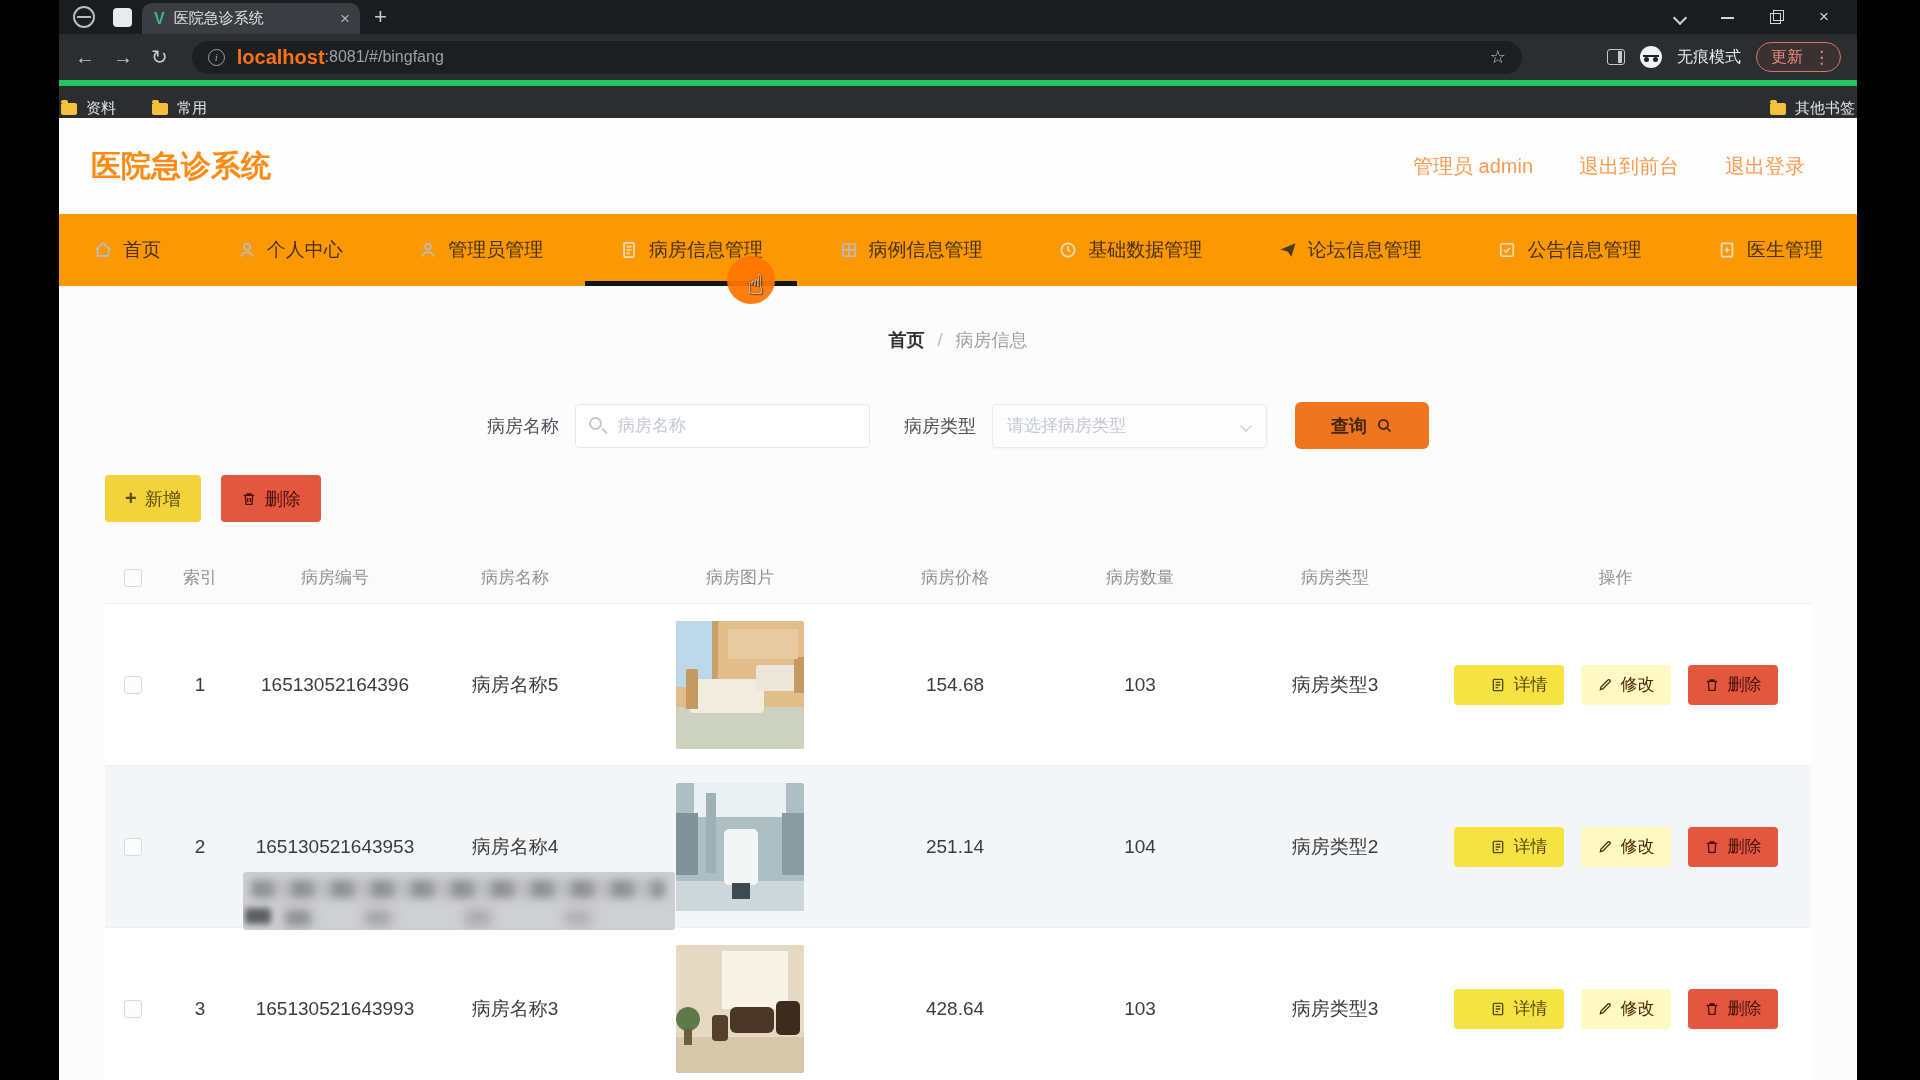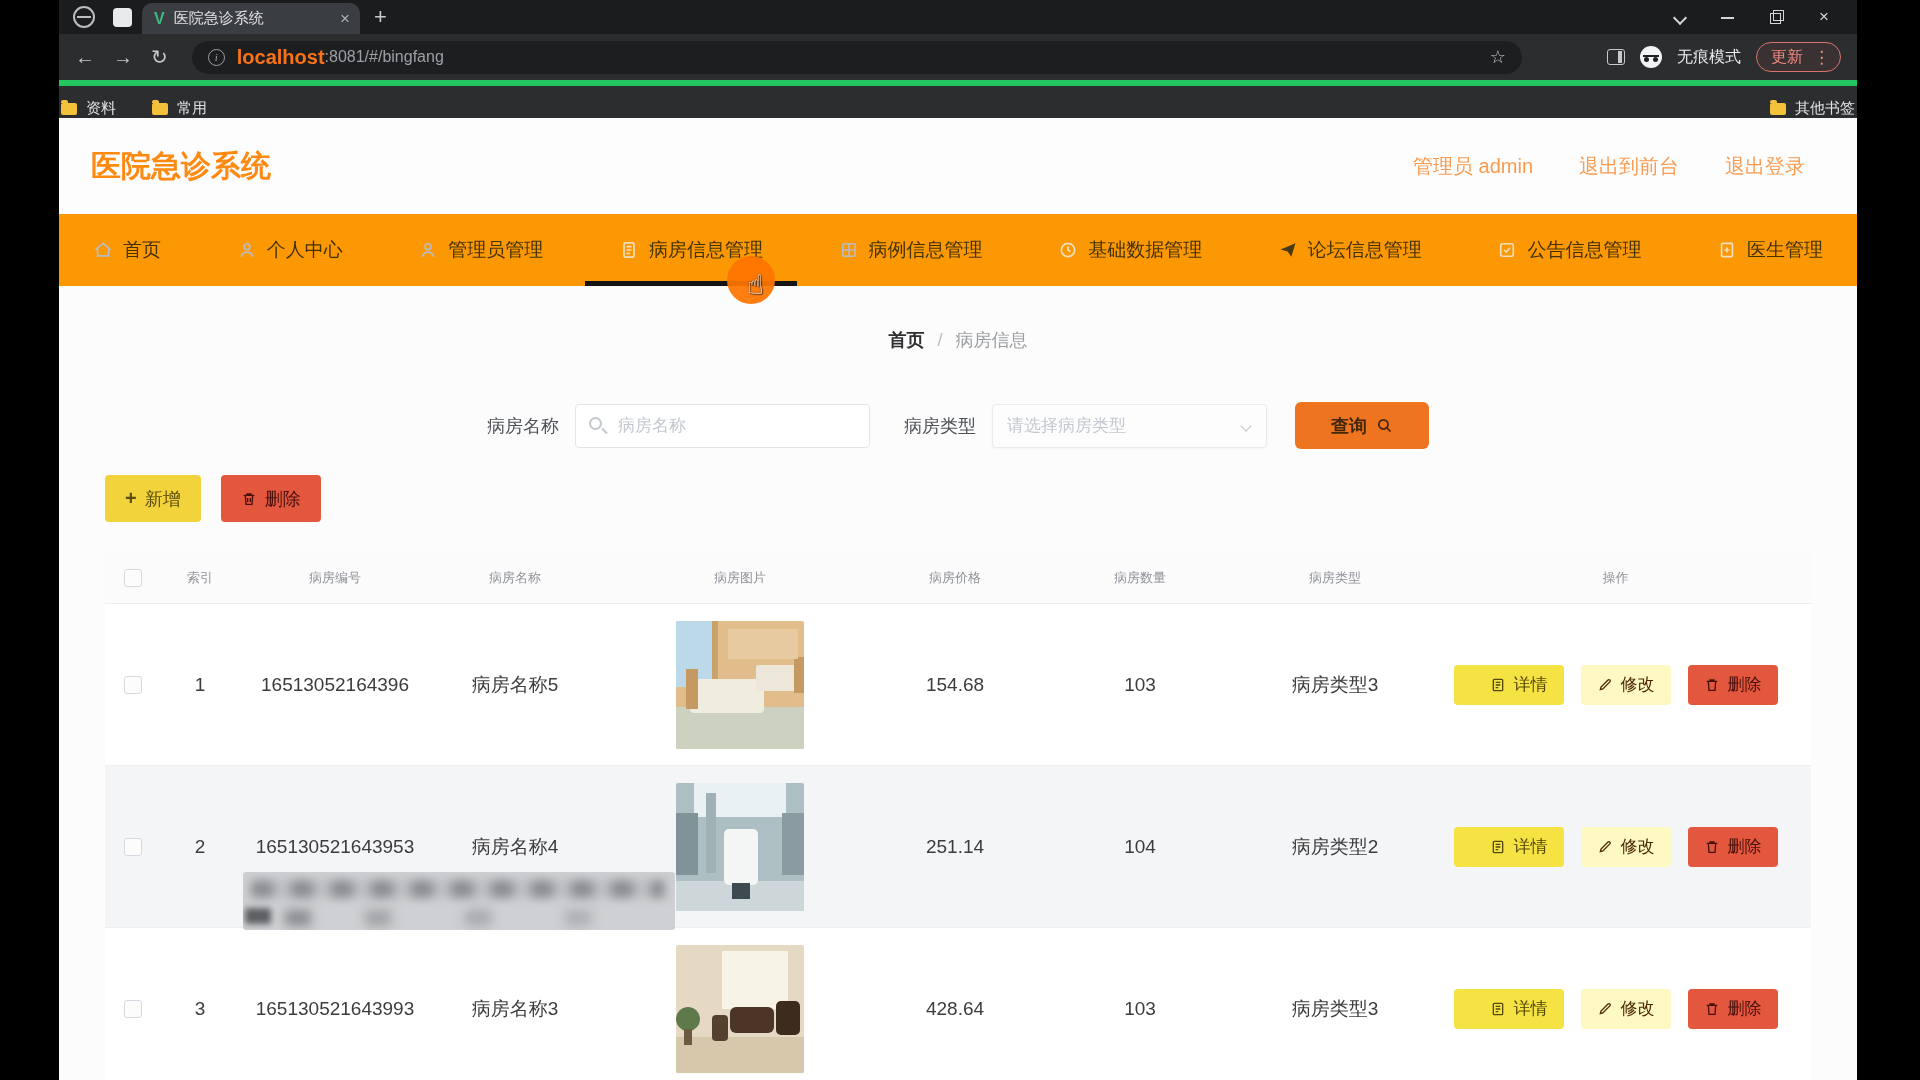--- a/index.html
+++ b/index.html
@@ -90,21 +90,21 @@
 
   .btn-row { display:flex; gap:20px; margin:26px 0 0 46px; }
   .btn { height:47px; border:none; border-radius:4px; font-size:18px; display:flex; align-items:center;
     justify-content:center; gap:8px; font-family:inherit; padding:0 20px;}
   .btn-add { background:#f2d33c; color:#5d4d0a; }
   .btn-delete { background:#e4573f; color:#47100a; }
   .plus-g { font-size:20px; font-weight:bold; }
 
   .table { margin:30px 46px 0; }
   .tgrid { display:grid; grid-template-columns:55px 80px 190px 170px 280px 150px 220px 170px 1fr; align-items:center; }
-  .thead { height:52px; background:#fbfbfc; border-bottom:1px solid #ecedef; color:#8f9297; font-size:13px; }
+  .thead { height:52px; background:#fbfbfc; border-bottom:1px solid #ecedef; color:#8f9297; font-size:17px; }
   .trow { height:162px; border-bottom:1px solid #eeeff1; font-size:19px; color:#3c3c3e; position:relative; background:#fff;}
   .trow.alt { background:#f4f5f6; }
   .cell { display:flex; justify-content:center; align-items:center; }
   .chk { width:18px; height:18px; border:1px solid #d6dae0; border-radius:3px; background:#fcfcfd; }
   .ward-img { width:128px; height:128px; border-radius:2px; overflow:hidden; display:block; }
   .acts { display:flex; gap:17px; justify-content:center; width:100%; }
   .act { height:40px; padding:0 16px; border:none; border-radius:4px; font-size:17px; display:flex;
     align-items:center; gap:8px; font-family:inherit; }
   .act svg { width:16px; height:16px; }
   .act-detail { background:#f4e342; color:#564806;padding-left:36px; }

